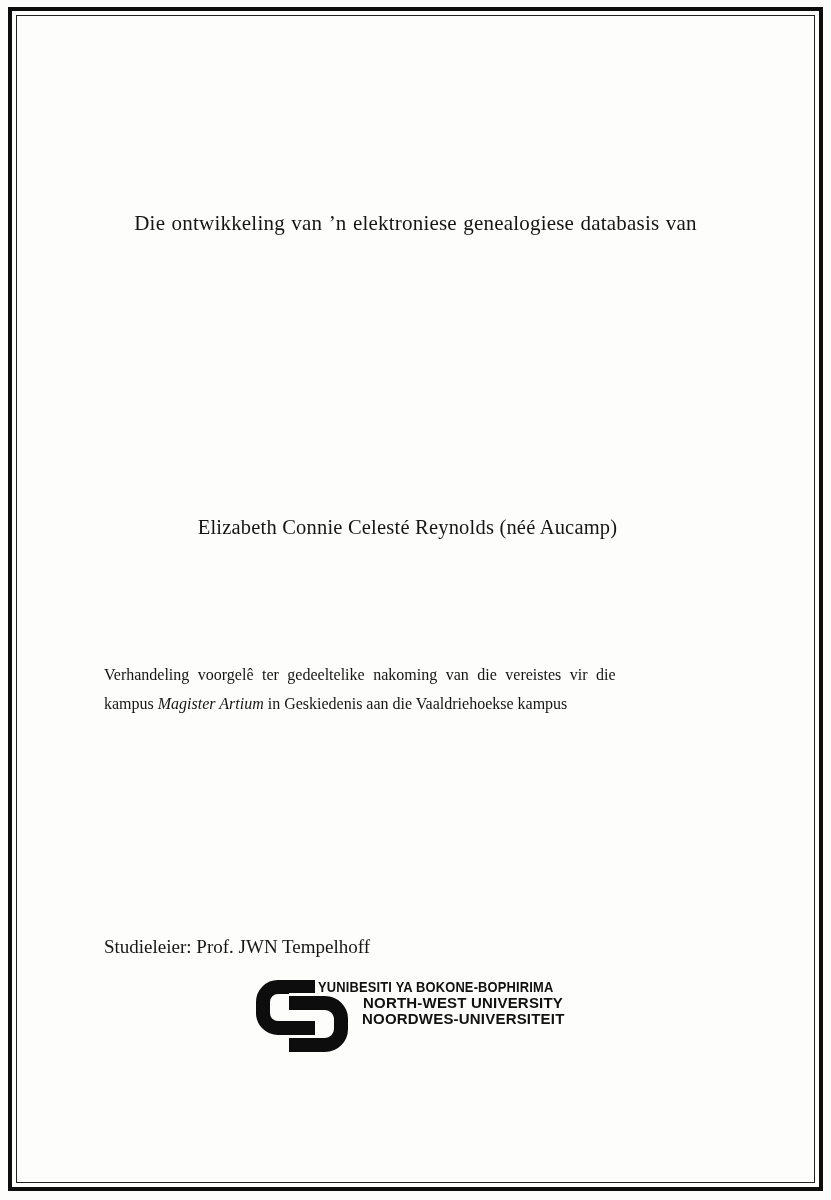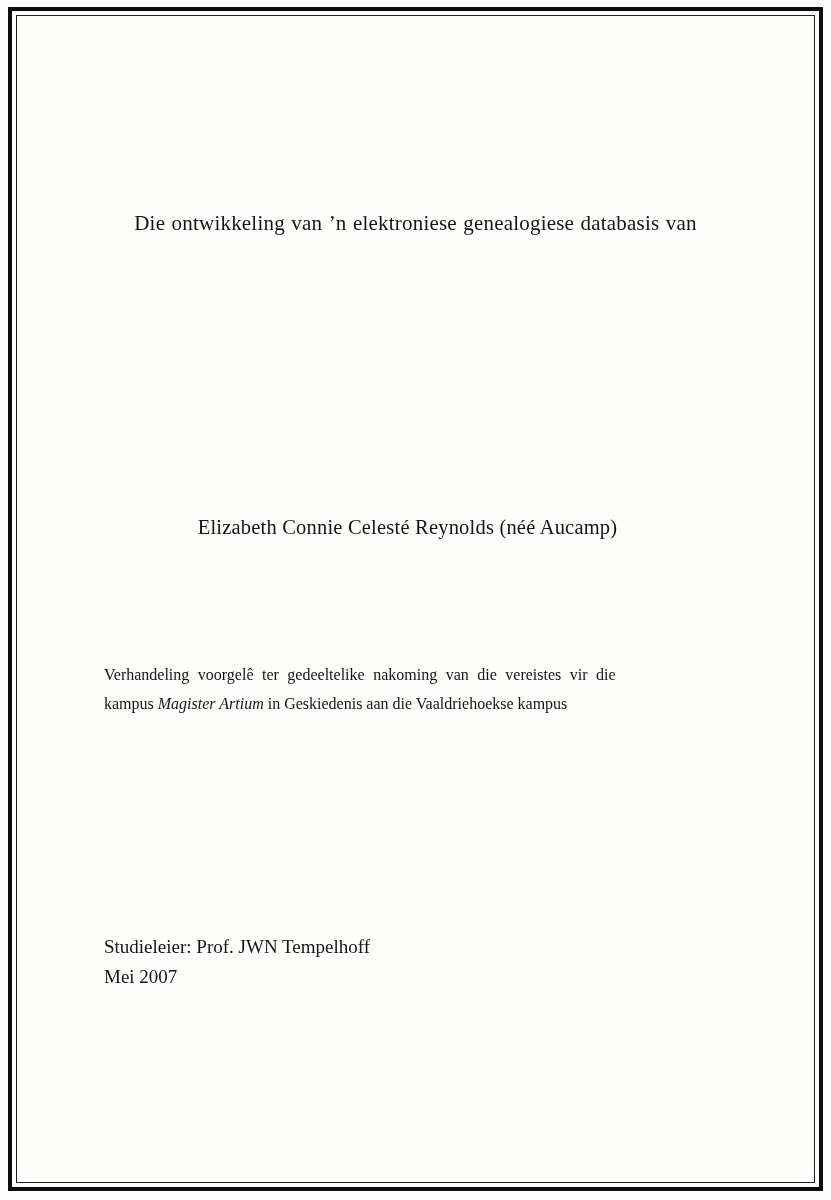--- a/index.html
+++ b/index.html
@@ -115,17 +115,28 @@
 
   <div class="author serif">Elizabeth Connie Celesté Reynolds (néé Aucamp)</div>
 
   <div class="submission serif">
     <div class="justified">Verhandeling voorgelê ter gedeeltelike nakoming van die vereistes vir die</div>
     <div><span>kampus </span><span class="italic">Magister Artium</span><span> in Geskiedenis aan die Vaaldriehoekse kampus</span></div>
   </div>
 
   <div class="supervisor-block serif">
     <div>Studieleier: Prof. JWN Tempelhoff</div>
-    <div>Mei 2007</div>
   </div>
 
+  <div class="logo">
+    <svg class="logo-mark" width="95" height="82" viewBox="0 0 95 82" aria-hidden="true">
+
+      <path d="M 60 9 L 23 9 A 15 15 0 0 0 8 24 L 8 35 A 15 15 0 0 0 23 50 L 60 50" fill="none" stroke="#0d0d0d" stroke-width="14"></path>
+
+      <path d="M 34 25 L 70 25 A 16 16 0 0 1 86 41 L 86 51 A 16 16 0 0 1 70 67 L 34 67" fill="none" stroke="#fdfdfc" stroke-width="20"></path>
+      <path d="M 34 25 L 70 25 A 16 16 0 0 1 86 41 L 86 51 A 16 16 0 0 1 70 67 L 34 67" fill="none" stroke="#0d0d0d" stroke-width="14"></path>
+    </svg>
+    <div class="logo-text-line logo-line1">YUNIBESITI YA BOKONE-BOPHIRIMA</div>
+    <div class="logo-text-line logo-line2">NORTH-WEST UNIVERSITY</div>
+    <div class="logo-text-line logo-line3">NOORDWES-UNIVERSITEIT</div>
+  </div>
 
 </div>
 
 </body></html>

